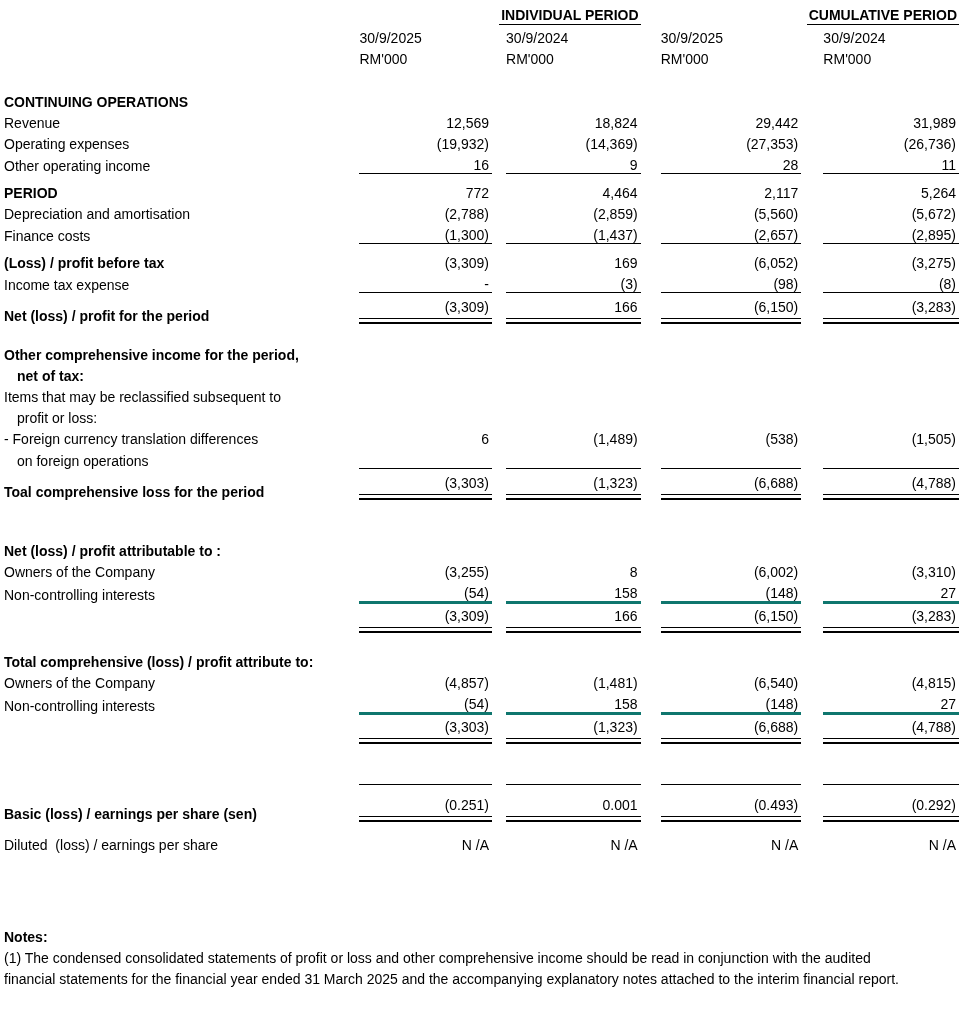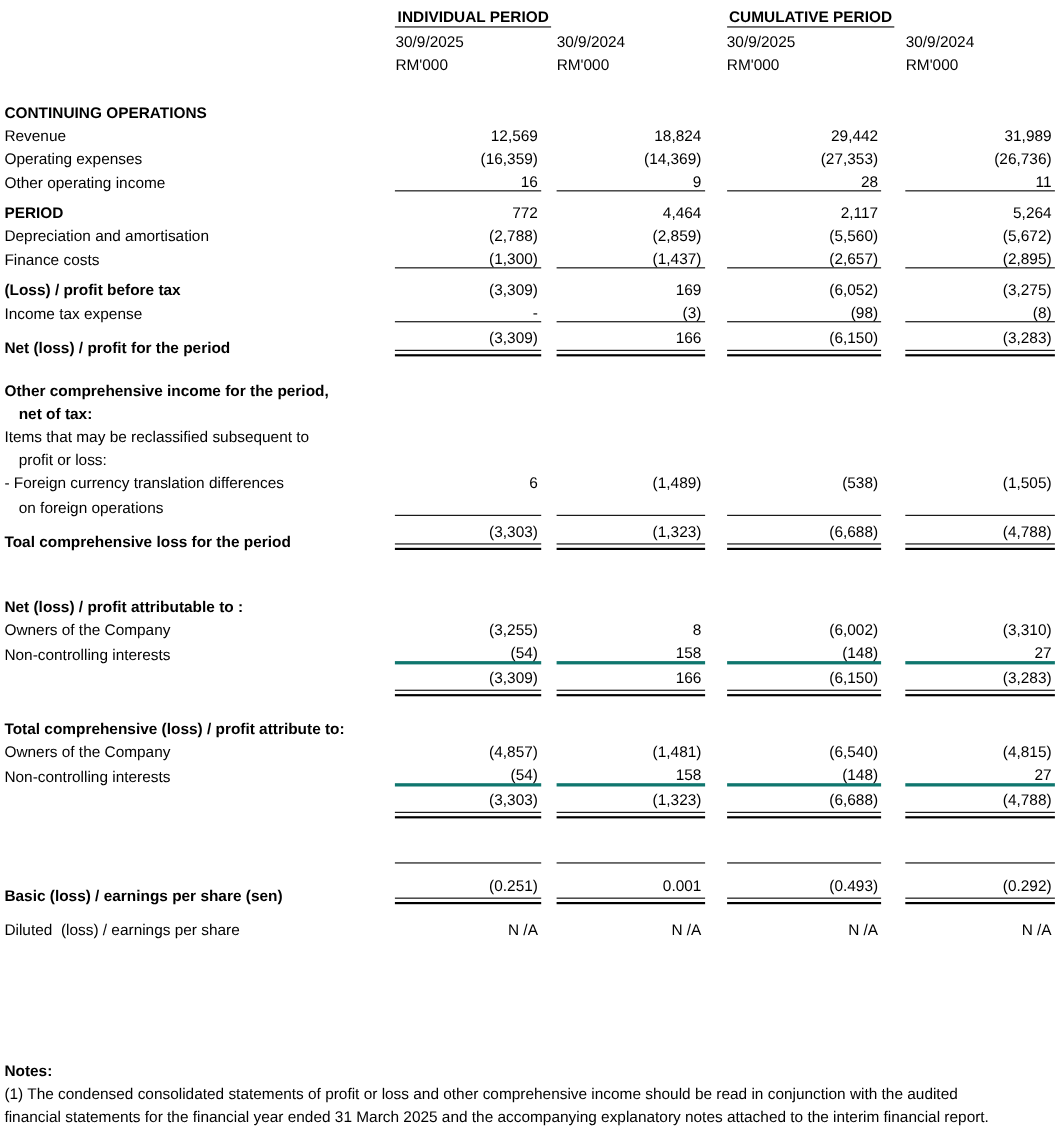--- a/index.html
+++ b/index.html
@@ -8,37 +8,37 @@
     font-family:"Liberation Sans", sans-serif;
     font-size:14px; color:#000;
   }
   .page { padding:5px 2px 0 4px; }
 
   table.fin-table { table-layout:fixed; border-collapse:collapse; width:955px; }
   td { padding:0; vertical-align:bottom; }
 
   thead td { height:21px; }
   tr.group-row td { height:20px; }
-  .group { text-align:left; font-weight:bold; vertical-align:bottom; }
+  .group { text-align:right; font-weight:bold; vertical-align:bottom; }
   .group-label { display:inline-block; border-bottom:1.6px solid #000; padding:0 2px 1px 2px; }
   .chead { text-align:left; }
 
   tbody td { height:21px; }
   .lbl { white-space:pre; overflow:visible; }
   .lbl.b { font-weight:bold; }
   .lbl.ind { padding-left:13px; }
   .val { text-align:right; white-space:nowrap; }
   .val .num { display:inline-block; padding-right:3px; }
   .val.rt { border-top:1px solid #000; padding-top:6px; }
   .val.rbs { border-bottom:3px solid #0f766e; }
   .dbl { margin-top:3px; height:3px; border-top:1px solid #000; border-bottom:2.5px solid #000; }
   .gap { }
   tr.spacer td { height:auto; }
 
-  .notes { margin-top:110px; width:955px; }
+  .notes { margin-top:74px; width:955px; }
   .notes-h { font-weight:bold; line-height:21px; }
   .note-line { line-height:21px; white-space:nowrap; }
 </style>
 </head>
 <body>
 
 <div class="page">
   <table class="fin-table">
     <colgroup>
       <col style="width:354px">
@@ -97,21 +97,21 @@
           <td class="val"><span class="num">12,569</span></td>
           <td class="gap"></td>
           <td class="val"><span class="num">18,824</span></td>
           <td class="gap"></td>
           <td class="val"><span class="num">29,442</span></td>
           <td class="gap"></td>
           <td class="val"><span class="num">31,989</span></td>
         </tr>
         <tr>
           <td class="lbl">Operating expenses</td>
-          <td class="val"><span class="num">(16,359)</span></td>
+          <td class="val"><span class="num">(19,932)</span></td>
           <td class="gap"></td>
           <td class="val"><span class="num">(14,369)</span></td>
           <td class="gap"></td>
           <td class="val"><span class="num">(27,353)</span></td>
           <td class="gap"></td>
           <td class="val"><span class="num">(26,736)</span></td>
         </tr>
         <tr>
           <td class="lbl">Other operating income</td>
           <td class="val"><span class="num">16</span></td>

